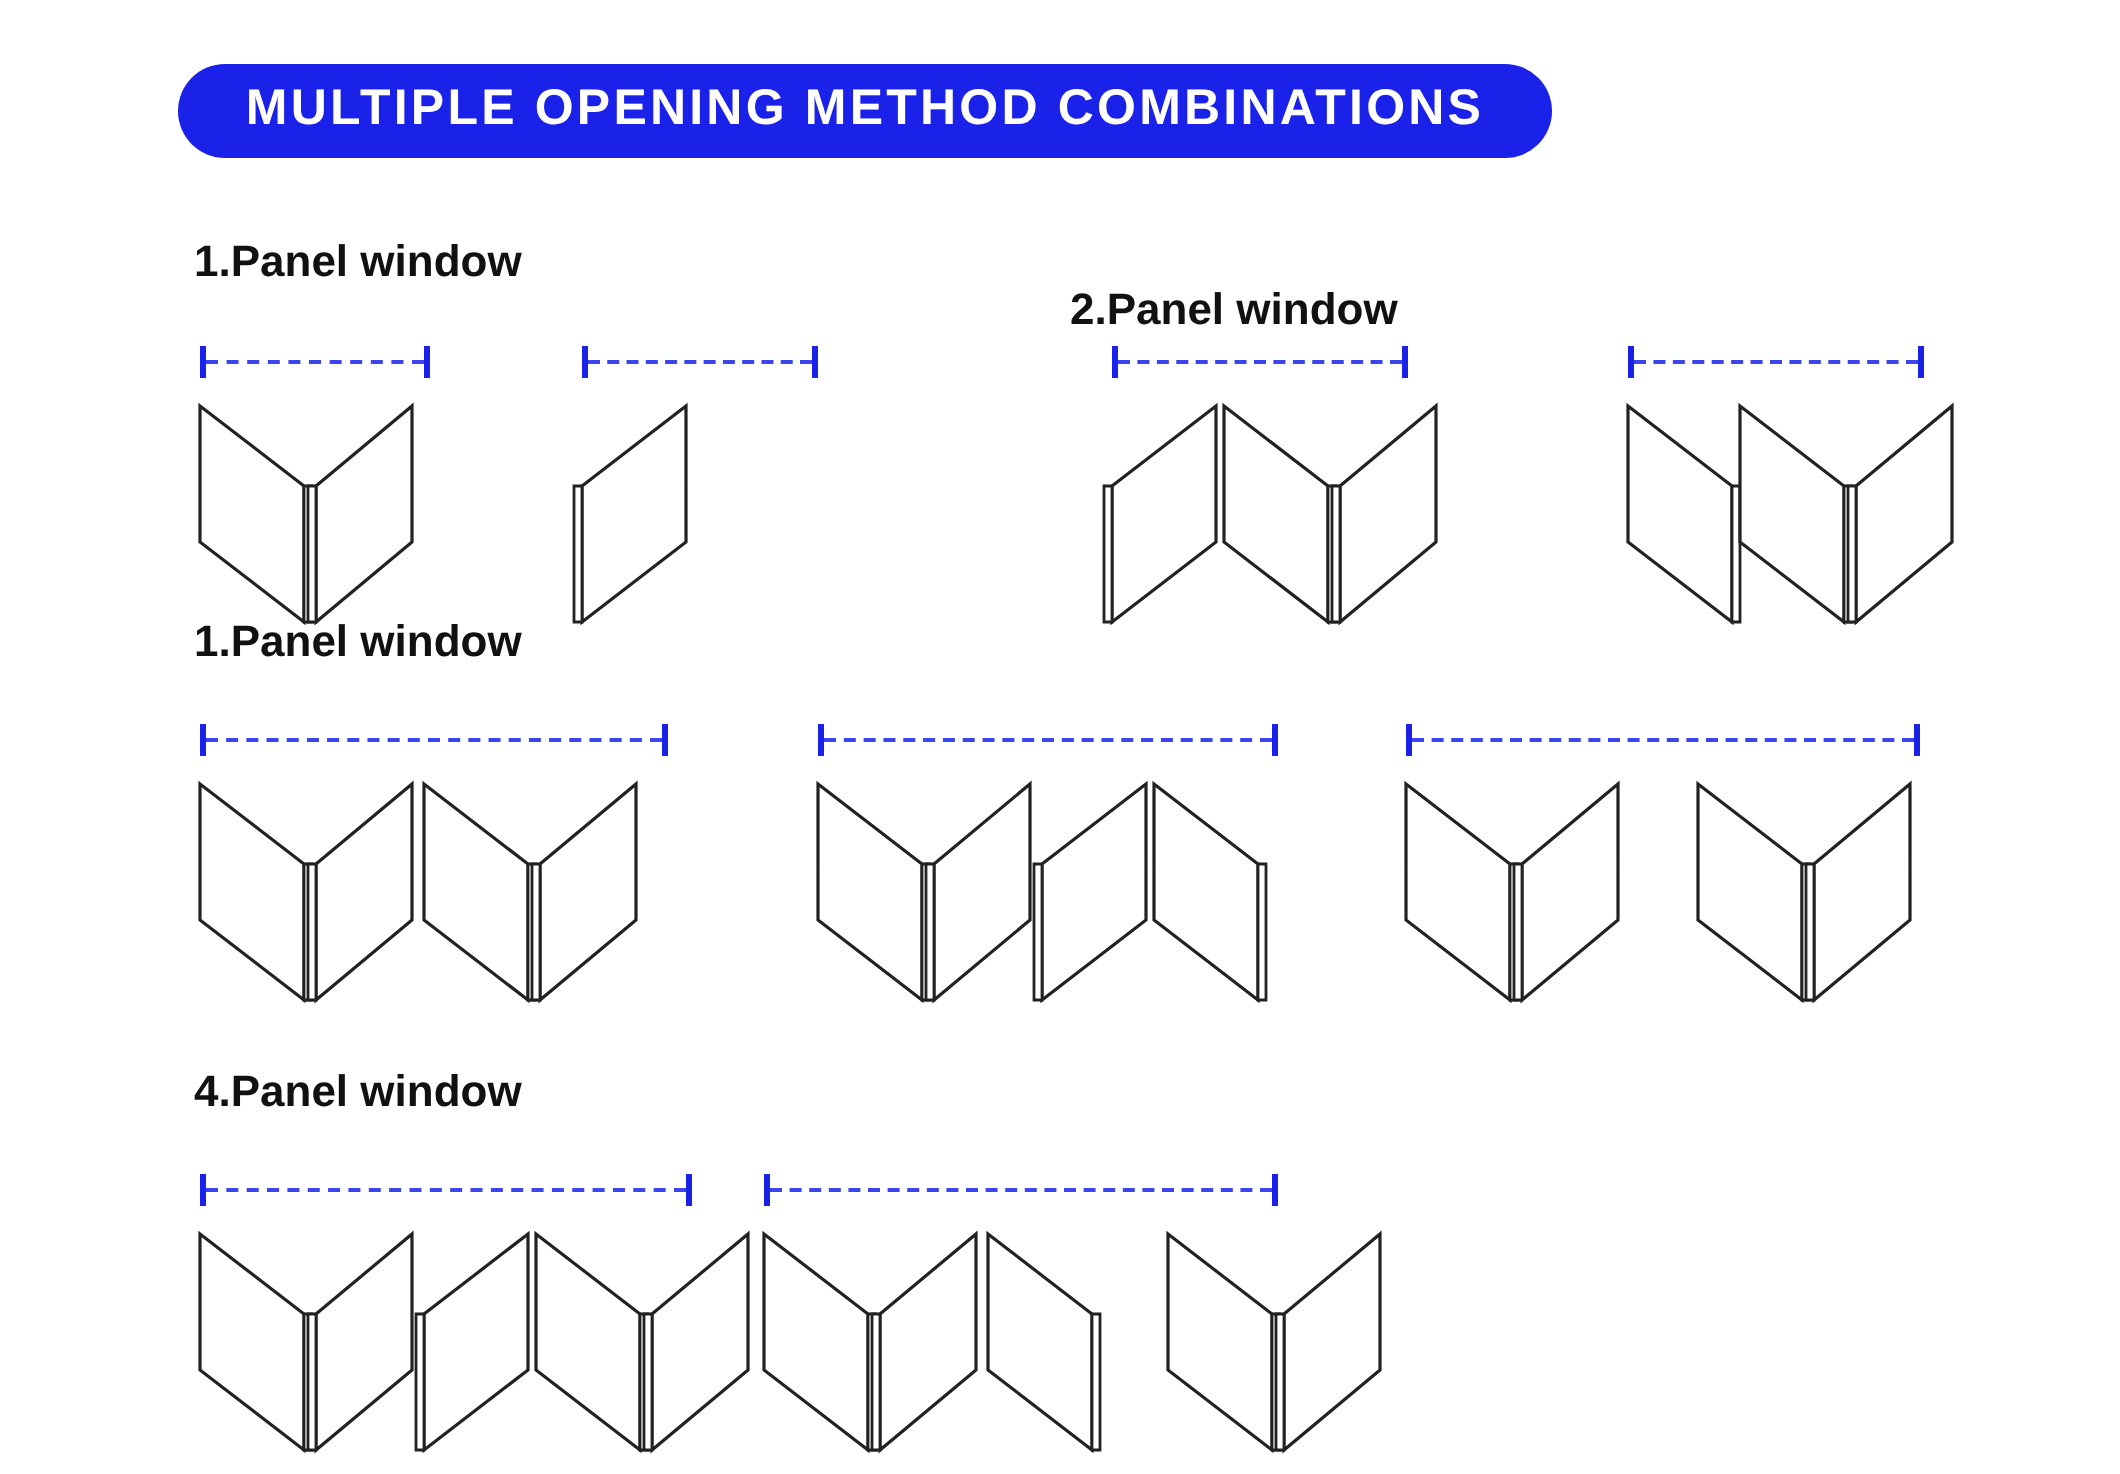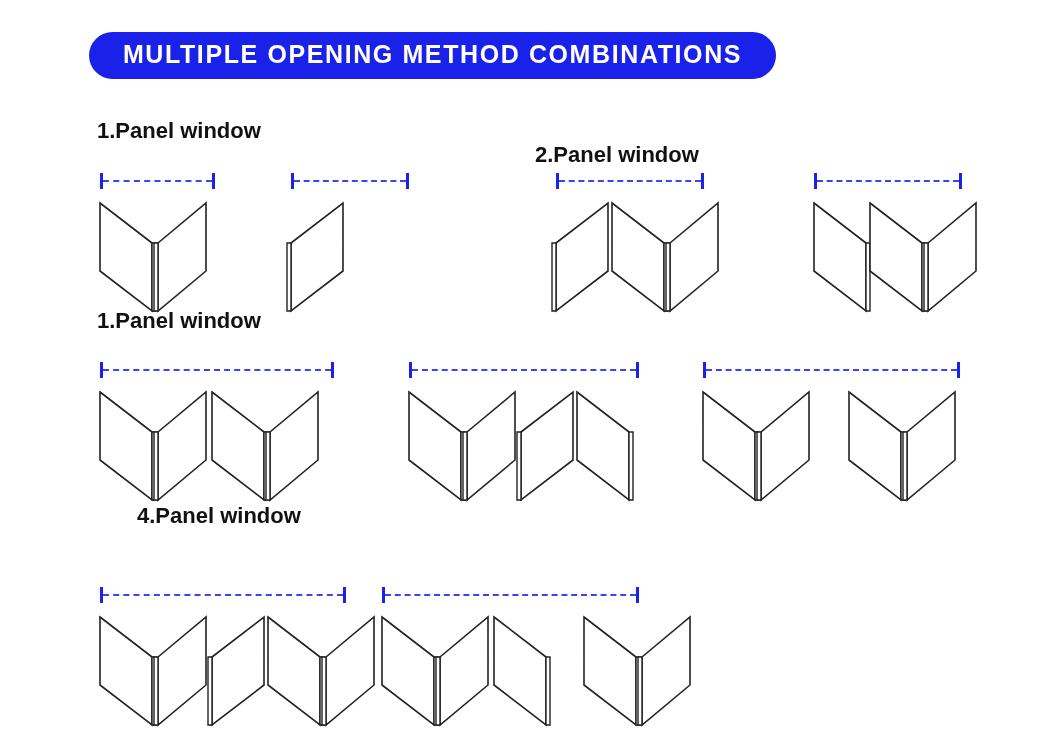--- a/index.html
+++ b/index.html
@@ -185,21 +185,21 @@
             <polygon points="52.0,54.0 56.0,54.0 56.0,122.0 52.0,122.0" fill="#ffffff" stroke="#222222" stroke-width="1.4" stroke-linejoin="miter"></polygon>
             <polygon points="58.0,54.0 106.0,14.0 106.0,82.0 58.0,122.0" fill="#ffffff" stroke="#222222" stroke-width="1.6" stroke-linejoin="miter"></polygon>
             <polygon points="58.0,54.0 54.0,54.0 54.0,122.0 58.0,122.0" fill="#ffffff" stroke="#222222" stroke-width="1.4" stroke-linejoin="miter"></polygon>
             <polygon points="146.0,14.0 198.0,54.0 198.0,122.0 146.0,82.0" fill="#ffffff" stroke="#222222" stroke-width="1.6" stroke-linejoin="miter"></polygon>
             <polygon points="198.0,54.0 202.0,54.0 202.0,122.0 198.0,122.0" fill="#ffffff" stroke="#222222" stroke-width="1.4" stroke-linejoin="miter"></polygon>
             <polygon points="204.0,54.0 252.0,14.0 252.0,82.0 204.0,122.0" fill="#ffffff" stroke="#222222" stroke-width="1.6" stroke-linejoin="miter"></polygon>
             <polygon points="204.0,54.0 200.0,54.0 200.0,122.0 204.0,122.0" fill="#ffffff" stroke="#222222" stroke-width="1.4" stroke-linejoin="miter"></polygon>
           </svg>
         </div>
       </div>
-      <div class="heading" style="left: 97px; top: 503px; margin-left: 40px;">4.Panel window</div>
+      <div class="heading" style="left: 97px; top: 533px;">4.Panel window</div>
       <div class="group" style="left: 100px; top: 587px;">
         <div class="dim" style="width: 246px;">
           <span class="tick left"></span>
           <span class="dashline"></span>
           <span class="tick right"></span>
         </div>
         <div class="drawing">
           <svg width="290" height="134">
             <polygon points="0.0,14.0 52.0,54.0 52.0,122.0 0.0,82.0" fill="#ffffff" stroke="#222222" stroke-width="1.6" stroke-linejoin="miter"></polygon>
             <polygon points="52.0,54.0 56.0,54.0 56.0,122.0 52.0,122.0" fill="#ffffff" stroke="#222222" stroke-width="1.4" stroke-linejoin="miter"></polygon>

